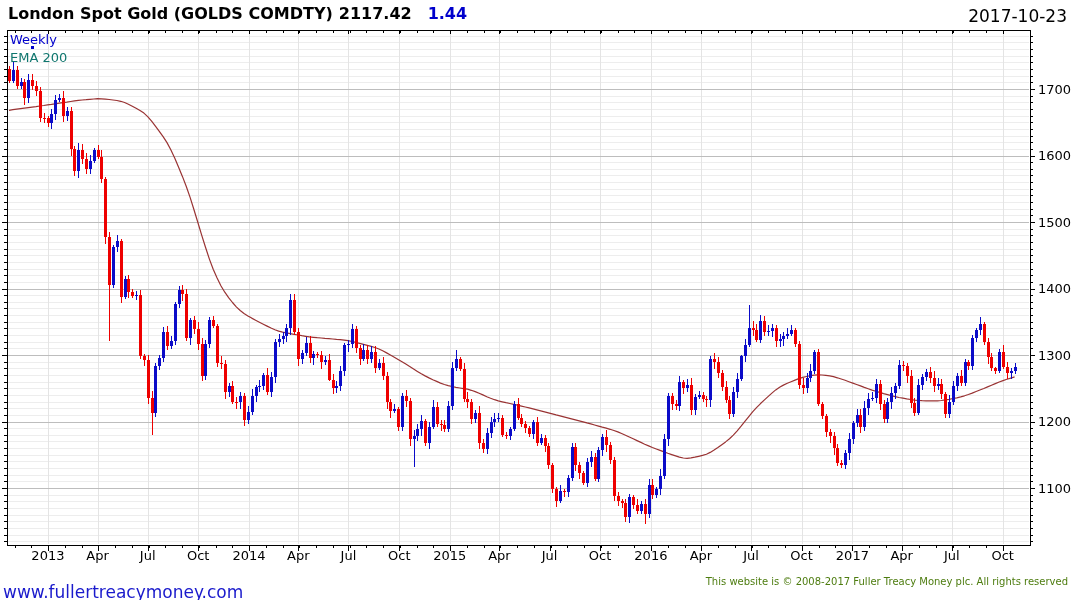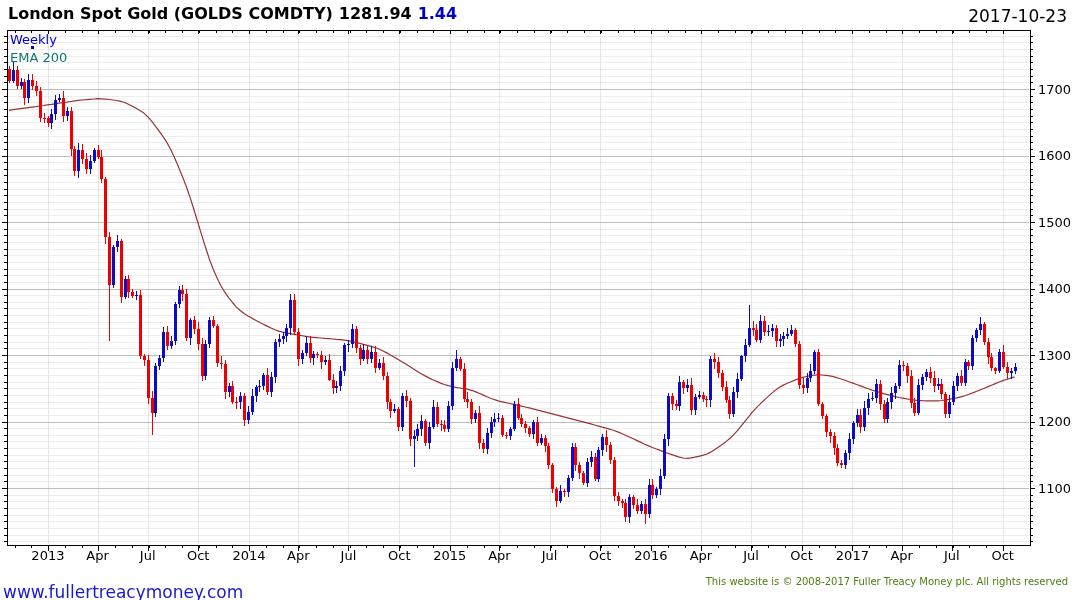--- a/index.html
+++ b/index.html
@@ -1,34 +1,34 @@
 <!DOCTYPE html>
 <html><head>
 <meta charset="utf-8">
 <style>
   html,body{margin:0;padding:0;background:#ffffff;width:1075px;height:600px;overflow:hidden;
     font-family:"DejaVu Sans","Liberation Sans",sans-serif;}
   #stage{position:relative;width:1075px;height:600px;background:#fff;}
   .titlebar{position:absolute;left:8px;top:4px;font-size:16px;font-weight:bold;color:#000;white-space:nowrap;}
-  .titlebar .chg{color:#0000cc;margin-left:6px;}
+  .titlebar .chg{color:#0000cc;margin-left:16px;}
   .titlebar .last{margin-left:6px;}
   .datebox{position:absolute;right:8px;top:6px;font-size:17px;color:#000;}
   #chart-svg{position:absolute;left:0;top:0;}
   .lg-weekly{position:absolute;left:10px;top:32px;font-size:13px;color:#0000cc;}
   .lg-ema{position:absolute;left:10px;top:50px;font-size:13px;color:#0f766e;}
   .lg-dot{position:absolute;left:31px;top:46px;width:3px;height:3px;background:#0000cc;}
   .site{position:absolute;left:3px;top:572px;font-size:17px;color:#1a1acc;text-decoration:none;margin-top:10px;}
   .copy{position:absolute;right:7px;top:576px;font-size:10px;color:#4d7c0f;}
 </style>
 </head>
 <body>
 
 <div id="stage">
 
-  <div class="titlebar"><span>London Spot Gold (GOLDS COMDTY)</span><span class="last">1281.94</span><span class="chg">1.44</span></div>
+  <div class="titlebar"><span>London Spot Gold (GOLDS COMDTY)</span><span class="last">2117.42</span><span class="chg">1.44</span></div>
 
   <div class="datebox">2017-10-23</div>
 
   <svg id="chart-svg" width="1075" height="600">
       <g shape-rendering="crispEdges">
         <line x1="8" y1="541.5" x2="1029" y2="541.5" stroke="#ededed" stroke-width="1"></line>
         <line x1="8" y1="535.5" x2="1029" y2="535.5" stroke="#ededed" stroke-width="1"></line>
         <line x1="8" y1="528.5" x2="1029" y2="528.5" stroke="#ededed" stroke-width="1"></line>
         <line x1="8" y1="521.5" x2="1029" y2="521.5" stroke="#ededed" stroke-width="1"></line>
         <line x1="8" y1="515.5" x2="1029" y2="515.5" stroke="#ededed" stroke-width="1"></line>

